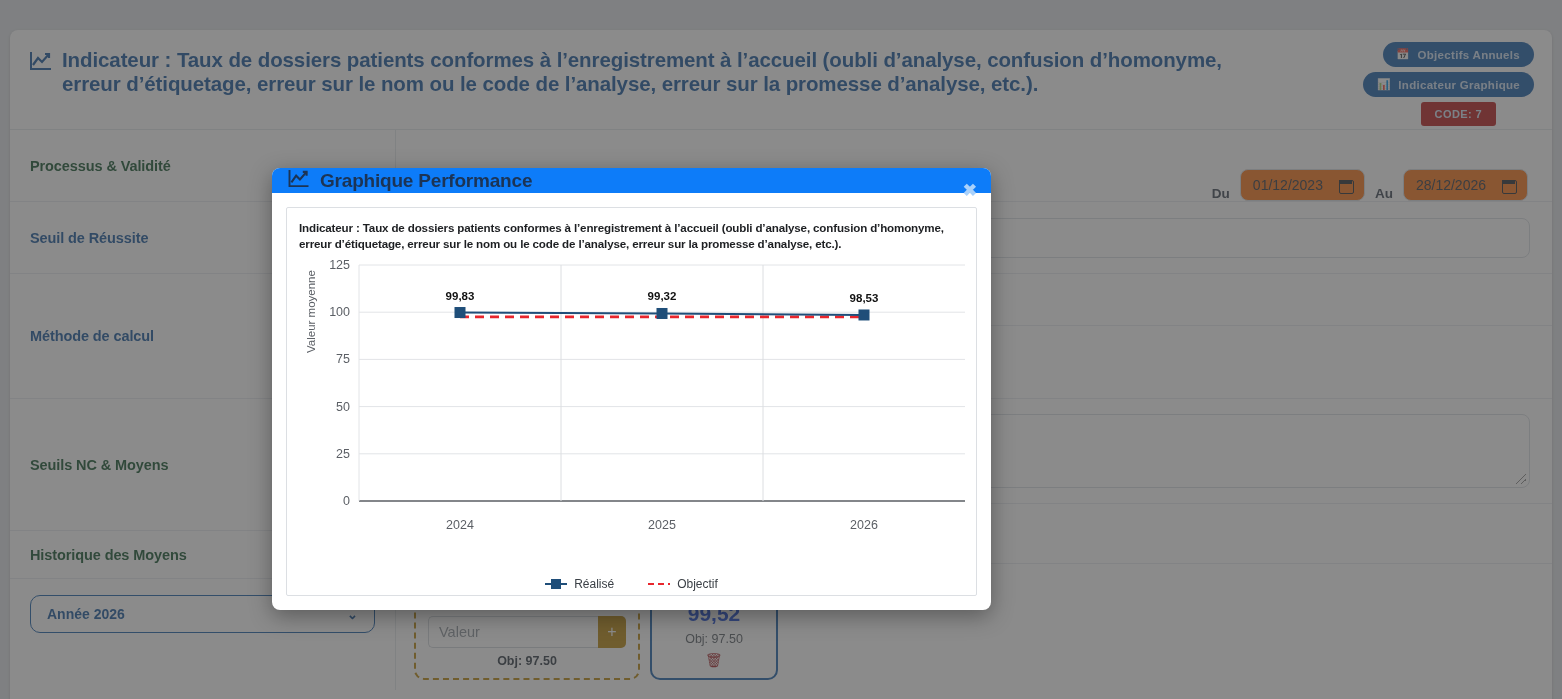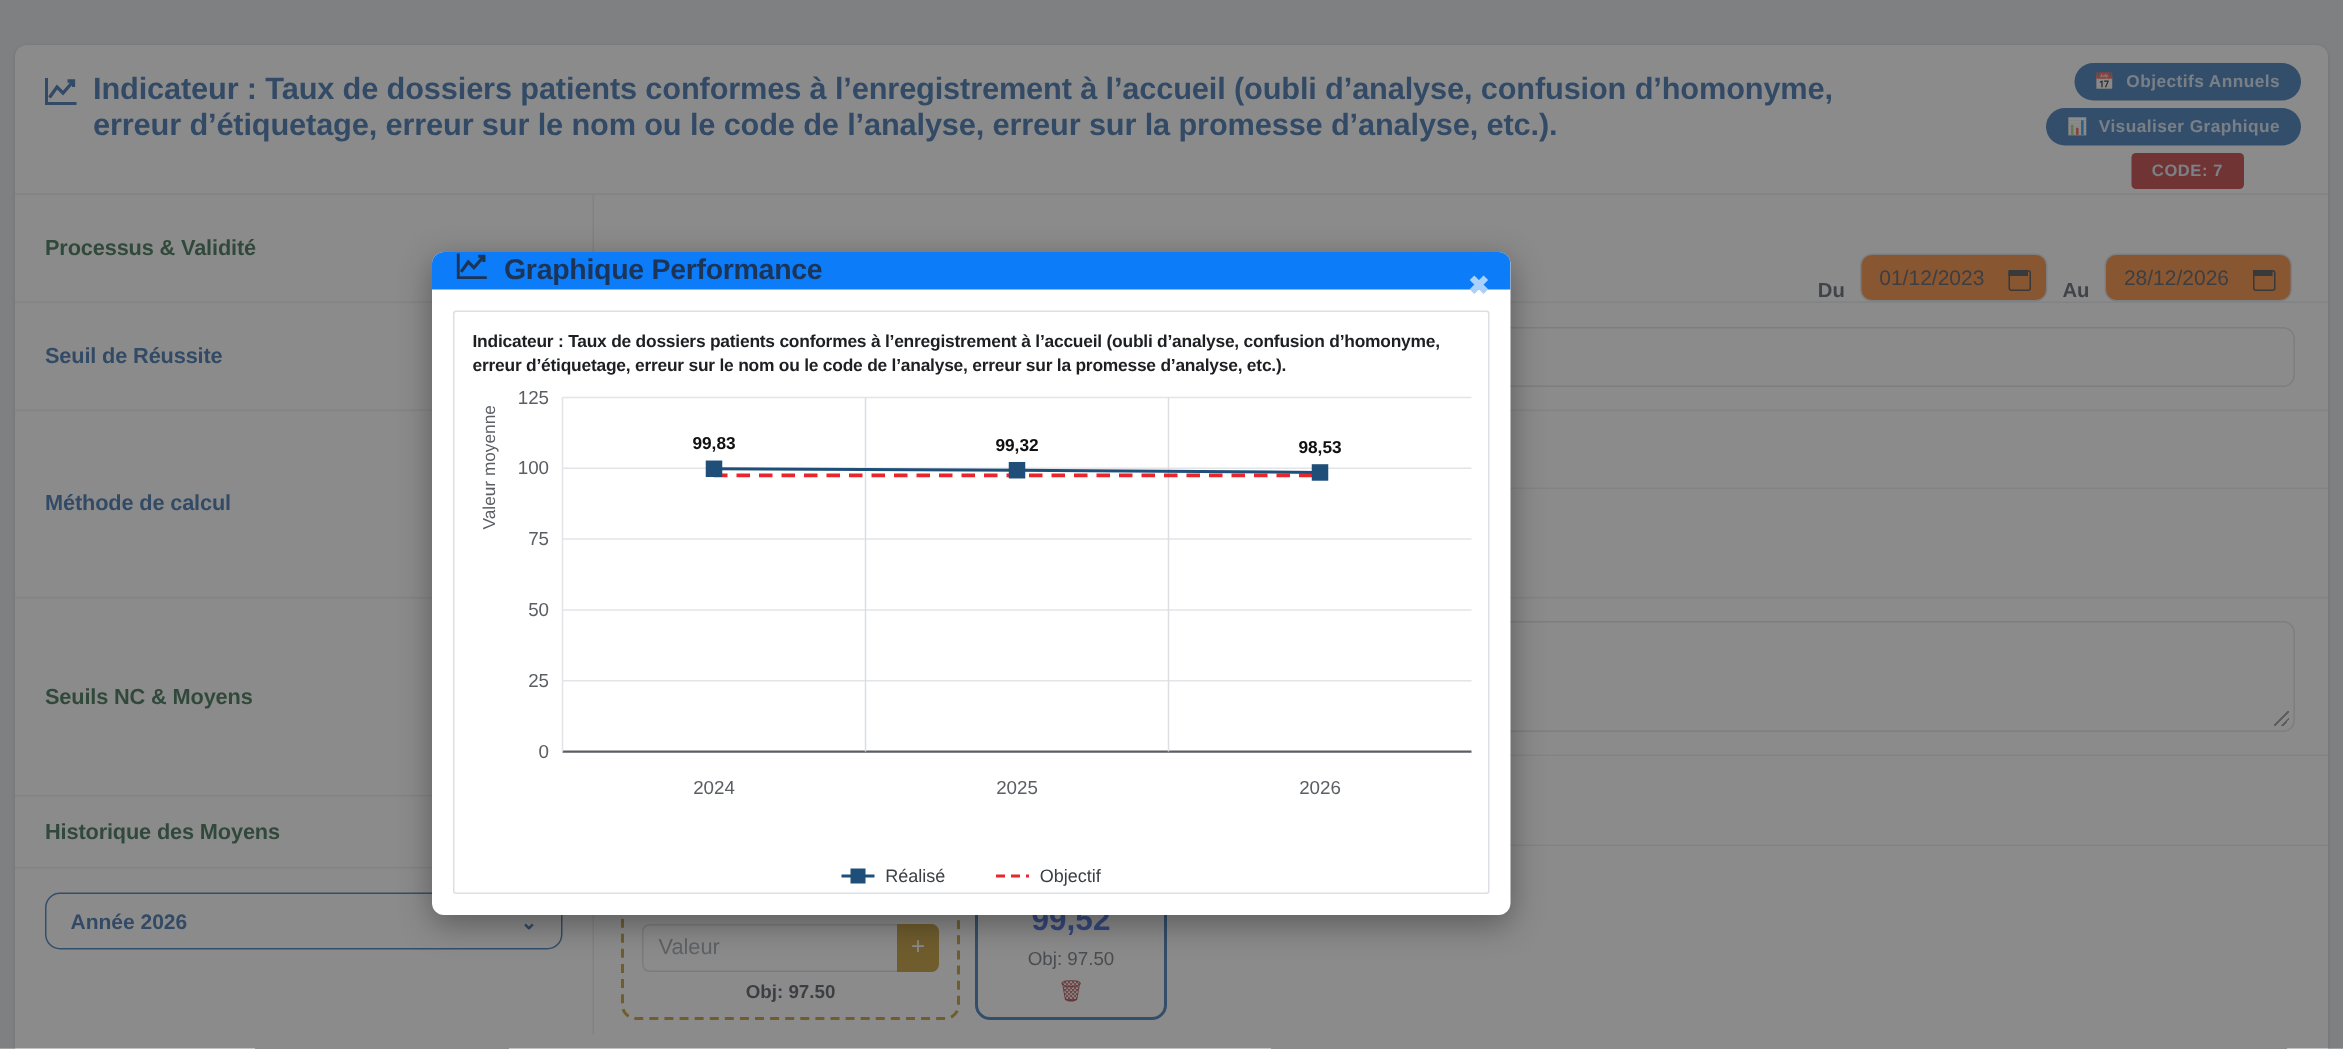--- a/index.html
+++ b/index.html
@@ -217,21 +217,21 @@
 
   
   #overlay {
     position:absolute; inset:0;
     background:rgba(68,68,68,.62);
   }
 
   
   #modal {
     position:absolute;
-    left:288px; top:168px;
+    left:272px; top:168px;
     width:719px; height:442px;
     background:#fff;
     border-radius:8px;
     box-shadow:0 6px 22px rgba(0,0,0,.35);
     overflow:hidden;
     display:flex; flex-direction:column;
   }
   .modal-head {
     background:#0d7cf9;
     height:52px;
@@ -320,21 +320,21 @@
         <span class="page-title-text">Indicateur : Taux de dossiers patients conformes à l’enregistrement à l’accueil (oubli d’analyse, confusion d’homonyme, erreur d’étiquetage, erreur sur le nom ou le code de l’analyse, erreur sur la promesse d’analyse, etc.).</span>
       </div>
 
       <div class="header-btns">
         <button class="hbtn">
           <span class="gl">📅</span>
           <span>Objectifs Annuels</span>
         </button>
         <button class="hbtn">
           <span class="gl">📊</span>
-          <span>Visualiser Graphique</span>
+          <span>Indicateur Graphique</span>
         </button>
         <div class="code-badge">CODE: 7</div>
       </div>
     </div>
 
     <div class="page-body">
 
       <div class="left-col">
         <div class="row r-h72">
           <span class="row-lbl lbl-dark">Processus &amp; Validité</span>

